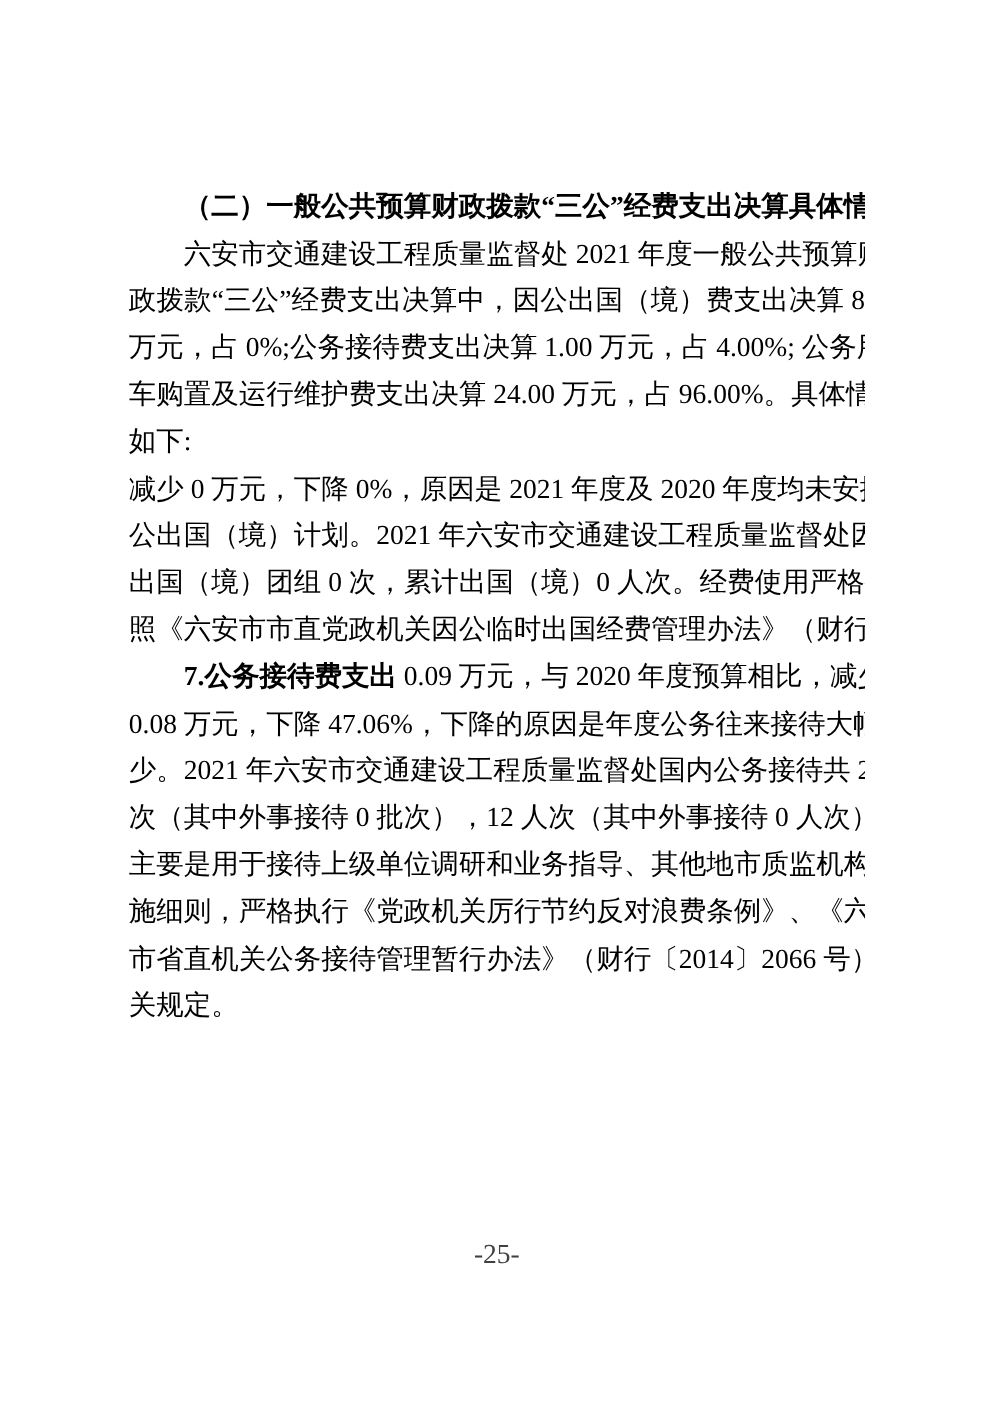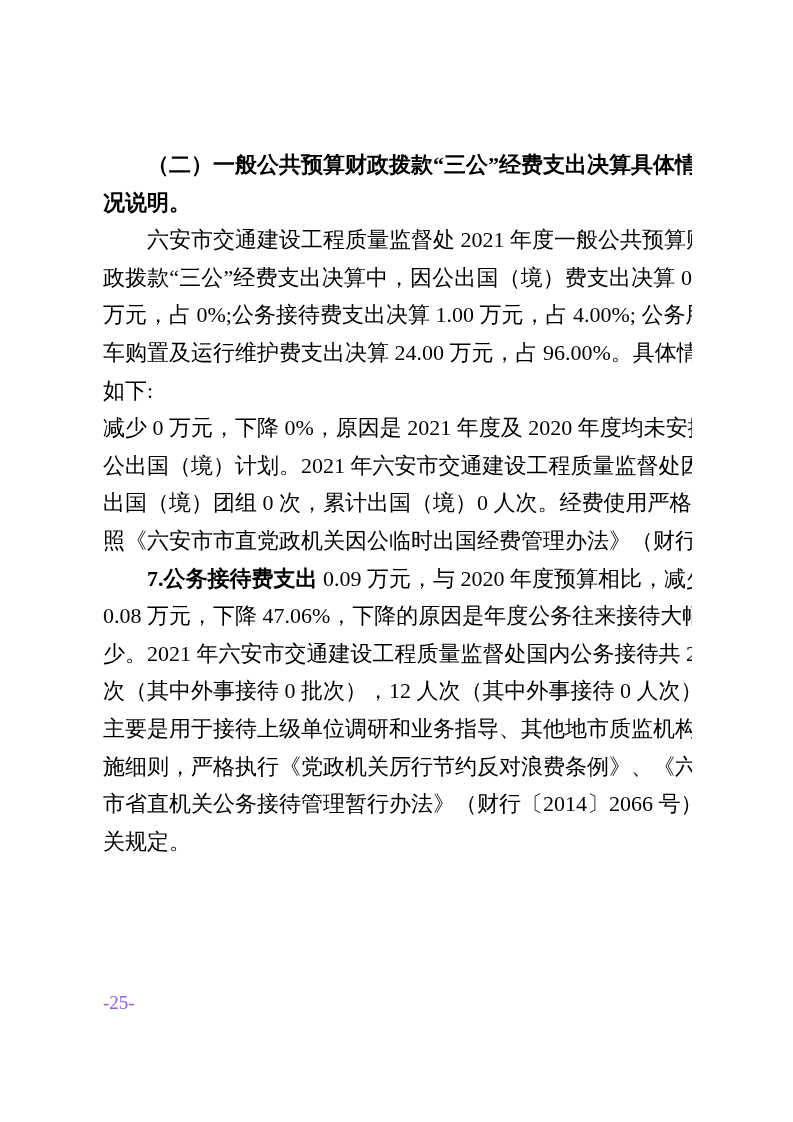--- a/index.html
+++ b/index.html
@@ -30,38 +30,37 @@
     overflow: hidden;
     white-space: pre;
   }
   .line.no-justify { text-align-last: left; }
   .line.indent { text-indent: 2em; }
   .bold { font-weight: bold; }
   .page-number {
     position: absolute;
     left: 103px; top: 991px;
     width: 589px;
-    text-align: left;
-    font-size: 19px;
+    text-align: center;
+    font-size: 22px;
     line-height: 24px;
-    color: #8b5cf6;
+    color: #404040;
   }
 </style>
 </head>
 <body>
 
 <div class="page">
   <div class="text-block">
       <div>
         <div class="line indent"><span class="bold">（二）一般公共预算财政拨款“三公”经费支出决算具体情</span></div>
-        <div class="line no-justify"><span class="bold">况说明。</span></div>
       </div>
       <div>
         <div class="line indent"><span>六安市交通建设工程质量监督处 2021 年度一般公共预算财</span></div>
-        <div class="line"><span>政拨款“三公”经费支出决算中，因公出国（境）费支出决算 0</span></div>
+        <div class="line"><span>政拨款“三公”经费支出决算中，因公出国（境）费支出决算 8</span></div>
         <div class="line"><span>万元，占 0%;公务接待费支出决算 1.00 万元，占 4.00%; 公务用</span></div>
         <div class="line"><span>车购置及运行维护费支出决算 24.00 万元，占 96.00%。具体情况</span></div>
         <div class="line no-justify"><span>如下:</span></div>
       </div>
       <div>
         <div class="line"><span>减少 0 万元，下降 0%，原因是 2021 年度及 2020 年度均未安排因</span></div>
         <div class="line"><span>公出国（境）计划。2021 年六安市交通建设工程质量监督处因公</span></div>
         <div class="line"><span>出国（境）团组 0 次，累计出国（境）0 人次。经费使用严格按</span></div>
         <div class="line"><span>照《六安市市直党政机关因公临时出国经费管理办法》（财行</span></div>
       </div>

